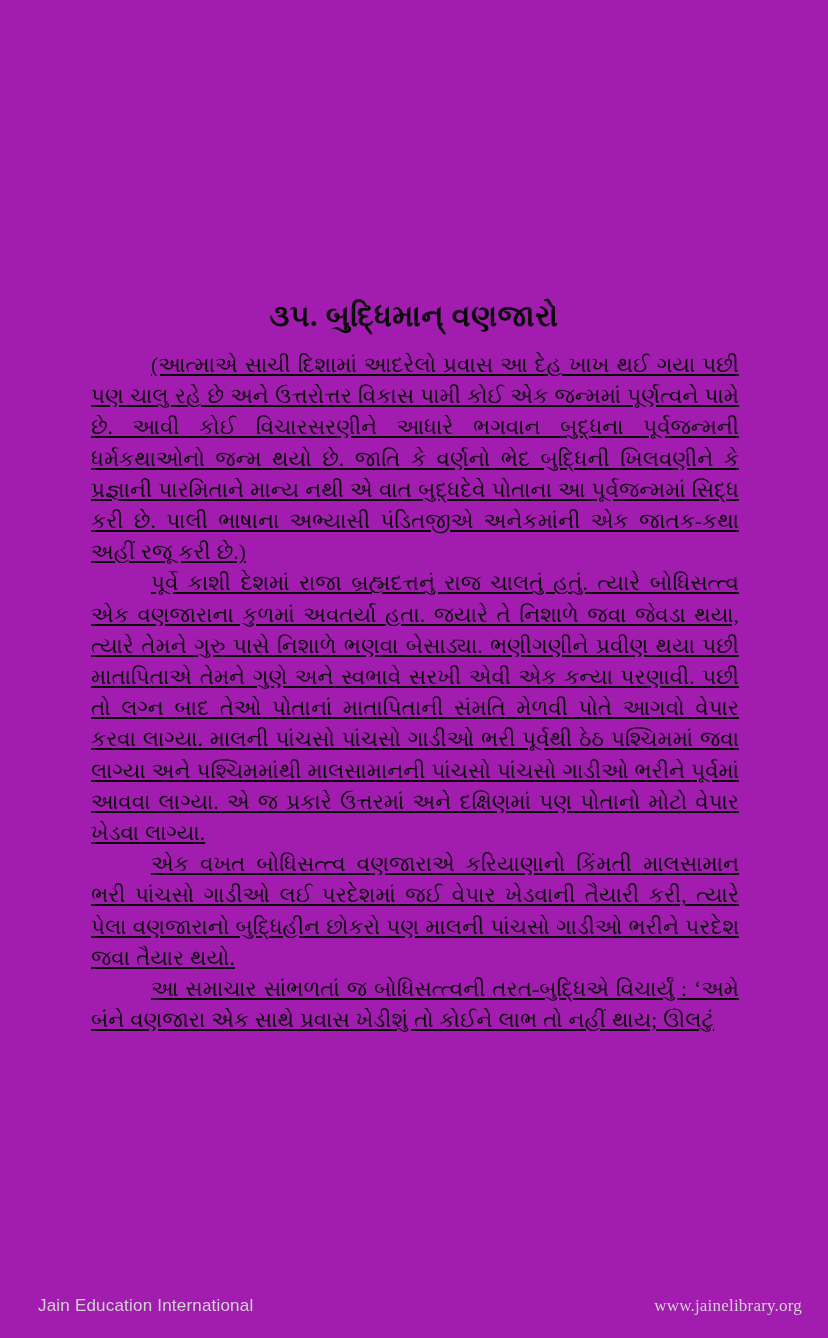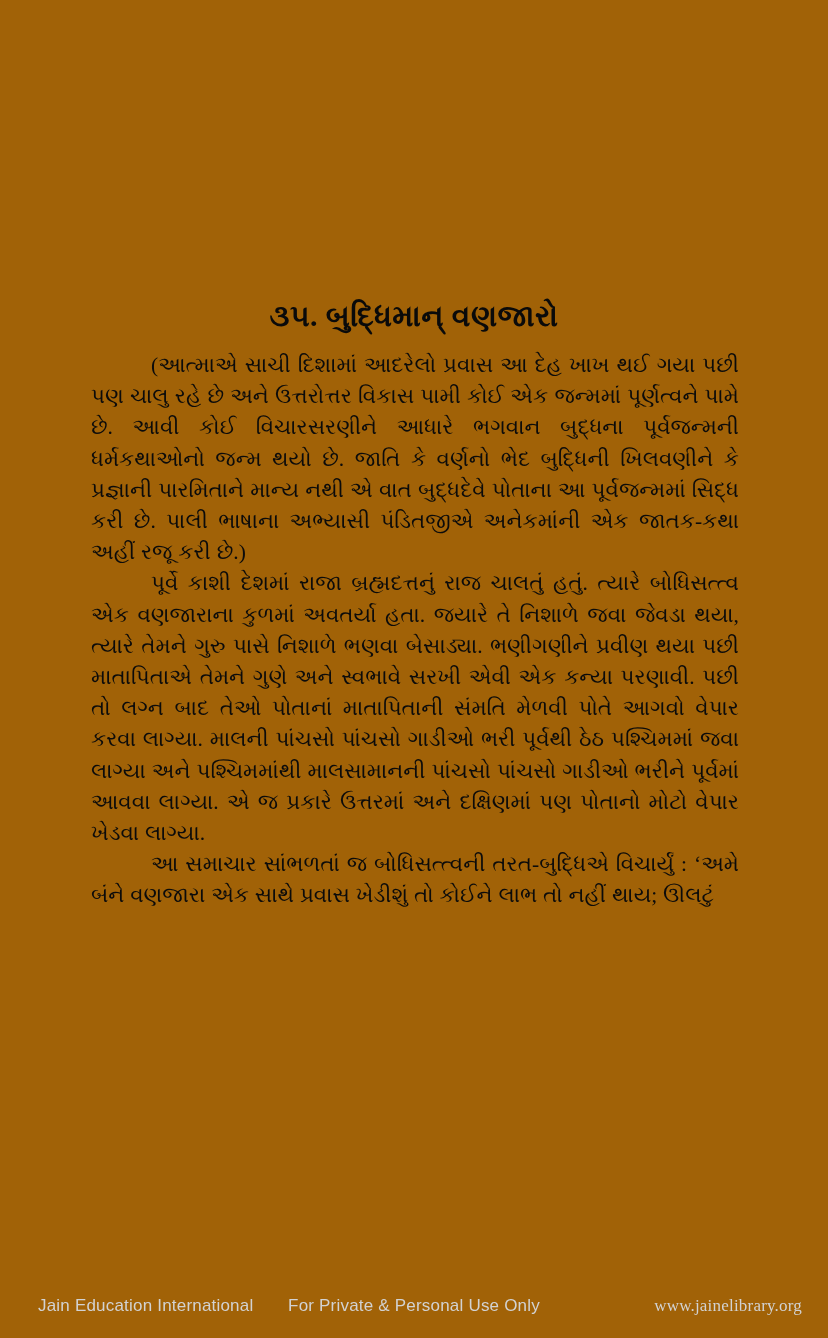--- a/index.html
+++ b/index.html
@@ -16,21 +16,21 @@
     color: #000000;
     -webkit-font-smoothing: antialiased;
   }
 
   #page {
     position: absolute;
     left: 0;
     top: 0;
     width: 828px;
     height: 1338px;
-    background: #a16207;
+    background: #a21caf;
   }
 
   
   #chapter-title {
     position: absolute;
     left: 0;
     top: 276px;
     width: 828px;
     text-align: center;
     font-size: 30px;
@@ -52,20 +52,21 @@
     text-align: justify;
     text-justify: inter-word;
     color: #0b0b0b;
     word-spacing: 0.5px;
   }
 
   #body-text p {
     margin: 0 0 0 0;
     text-indent: 60px;
     text-align: justify;
+    text-decoration: underline;
   }
 
   #body-text p.last-para {
     text-align: justify;
   }
 
   
   #body-text p:last-child {
     text-align: justify;
   }
@@ -107,22 +108,22 @@
 </head>
 <body>
 
 <div id="page">
 
   <h1 id="chapter-title">૩૫. બુદ્ધિમાન્ વણજારો</h1>
 
   <div id="body-text">
     <p>(આત્માએ સાચી દિશામાં આદરેલો પ્રવાસ આ દેહ ખાખ થઈ ગયા પછી પણ ચાલુ રહે છે અને ઉત્તરોત્તર વિકાસ પામી કોઈ એક જન્મમાં પૂર્ણત્વને પામે છે. આવી કોઈ વિચારસરણીને આધારે ભગવાન બુદ્ધના પૂર્વજન્મની ધર્મકથાઓનો જન્મ થયો છે. જાતિ કે વર્ણનો ભેદ બુદ્ધિની ખિલવણીને કે પ્રજ્ઞાની પારમિતાને માન્ય નથી એ વાત બુદ્ધદેવે પોતાના આ પૂર્વજન્મમાં સિદ્ધ કરી છે. પાલી ભાષાના અભ્યાસી પંડિતજીએ અનેકમાંની એક જાતક-કથા અહીં રજૂ કરી છે.)</p>
     <p>પૂર્વે કાશી દેશમાં રાજા બ્રહ્મદત્તનું રાજ ચાલતું હતું. ત્યારે બોધિસત્ત્વ એક વણજારાના કુળમાં અવતર્યા હતા. જયારે તે નિશાળે જવા જેવડા થયા, ત્યારે તેમને ગુરુ પાસે નિશાળે ભણવા બેસાડ્યા. ભણીગણીને પ્રવીણ થયા પછી માતાપિતાએ તેમને ગુણે અને સ્વભાવે સરખી એવી એક કન્યા પરણાવી. પછી તો લગ્ન બાદ તેઓ પોતાનાં માતાપિતાની સંમતિ મેળવી પોતે આગવો વેપાર કરવા લાગ્યા. માલની પાંચસો પાંચસો ગાડીઓ ભરી પૂર્વથી ઠેઠ પશ્ચિમમાં જવા લાગ્યા અને પશ્ચિમમાંથી માલસામાનની પાંચસો પાંચસો ગાડીઓ ભરીને પૂર્વમાં આવવા લાગ્યા. એ જ પ્રકારે ઉત્તરમાં અને દક્ષિણમાં પણ પોતાનો મોટો વેપાર ખેડવા લાગ્યા.</p>
+    <p>એક વખત બોધિસત્ત્વ વણજારાએ કરિયાણાનો કિંમતી માલસામાન ભરી પાંચસો ગાડીઓ લઈ પરદેશમાં જઈ વેપાર ખેડવાની તૈયારી કરી, ત્યારે પેલા વણજારાનો બુદ્ધિહીન છોકરો પણ માલની પાંચસો ગાડીઓ ભરીને પરદેશ જવા તૈયાર થયો.</p>
     <p class="last-para">આ સમાચાર સાંભળતાં જ બોધિસત્ત્વની તરત-બુદ્ધિએ વિચાર્યું : ‘અમે બંને વણજારા એક સાથે પ્રવાસ ખેડીશું તો કોઈને લાભ તો નહીં થાય; ઊલટું</p>
   </div>
 
   <div id="footer">
     <span class="f-left">Jain Education International</span>
-    <span class="f-center">For Private &amp; Personal Use Only</span>
     <span class="f-right">www.jainelibrary.org</span>
   </div>
 
 </div>
 
 </body></html>

